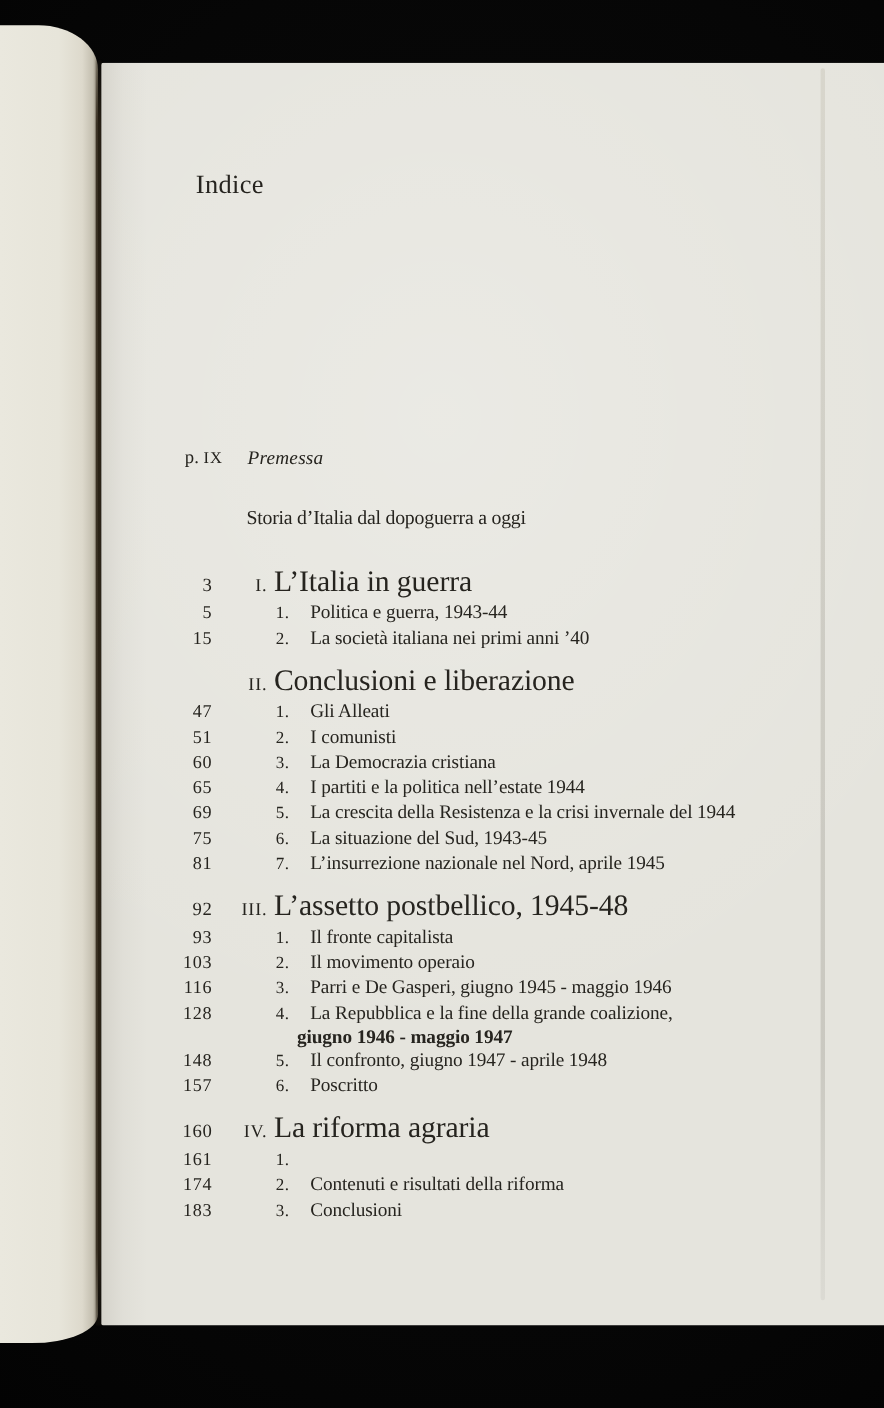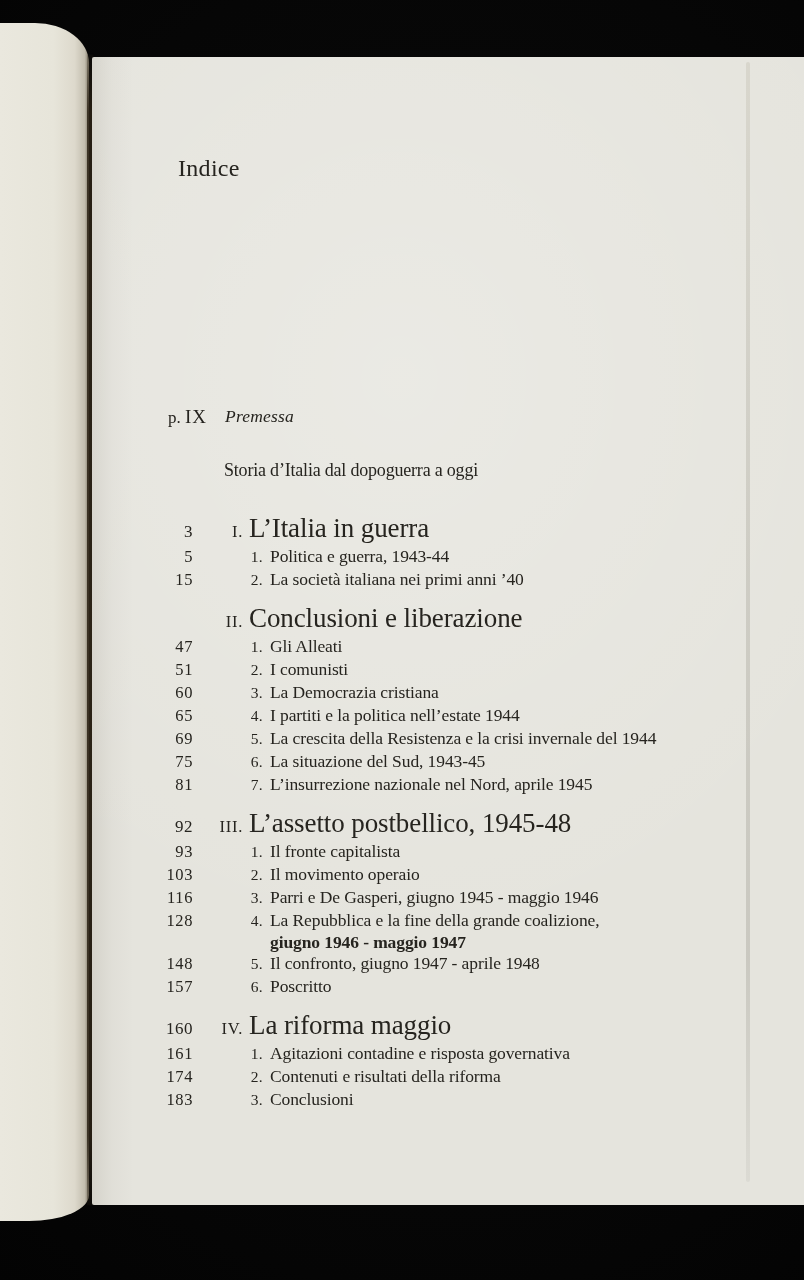--- a/index.html
+++ b/index.html
@@ -35,32 +35,32 @@
   }
   
   .page-edge{
     position:absolute;left:746px;top:62px;width:4px;height:1120px;
     background:linear-gradient(to bottom, rgba(205,202,190,.55) 0%, rgba(150,147,135,.30) 45%, rgba(80,76,64,.18) 80%, rgba(40,38,30,.05) 100%);
     border-radius:2px;
   }
   .indice{position:absolute;left:86px;top:98px;font-size:24px;letter-spacing:.3px;}
   .front{position:absolute;left:0;top:349px;height:24px;width:100%;}
   .front .pl{position:absolute;left:76px;font-size:17px;}
-  .front .pl .sc{font-size:19px;letter-spacing:1px;}
+  .front .pl .sc{font-size:15px;letter-spacing:1px;}
   .front .pt{position:absolute;left:133px;top:0;font-style:italic;font-size:17.5px;letter-spacing:.2px;}
   .book-title{position:absolute;left:132px;top:403px;font-size:18px;letter-spacing:-.2px;white-space:nowrap;}
   .toc{position:absolute;left:0;top:444px;width:660px;}
   .ch-row{display:flex;align-items:baseline;height:30px;line-height:30px;margin-top:12px;margin-bottom:2px;}
   .ch-row .pg{width:101px;text-align:right;font-size:17px;letter-spacing:.5px;}
   .ch-row .rn{width:50px;text-align:right;font-size:16.5px;letter-spacing:.7px;}
   .ch-row .tt{margin-left:6px;font-size:27px;letter-spacing:-.1px;white-space:nowrap;}
   .item-row{display:flex;align-items:baseline;height:23px;line-height:23px;font-size:17.5px;}
   .item-row .pg{width:101px;text-align:right;font-size:16.5px;letter-spacing:.6px;}
   .item-row .n{width:70px;text-align:right;font-size:15.5px;letter-spacing:.3px;}
-  .item-row .tx{margin-left:7px;letter-spacing:-.1px;white-space:nowrap;text-align:right;}
+  .item-row .tx{margin-left:19px;letter-spacing:-.1px;white-space:nowrap;text-align:right;}
   .cont-row{height:20px;line-height:20px;font-size:17.5px;padding-left:178px;letter-spacing:-.1px;white-space:nowrap;font-weight:bold;}
 </style>
 </head>
 <body>
 
 <div id="canvas">
   <div class="left-page"></div>
   <div class="gutter"></div>
 
   <div class="right-page">
@@ -161,26 +161,25 @@
           <span class="tx">Il confronto, giugno 1947 - aprile 1948</span>
         </div>
         <div class="item-row">
           <span class="pg">157</span>
           <span class="n">6.</span>
           <span class="tx">Poscritto</span>
         </div>
         <div class="ch-row">
           <span class="pg">160</span>
           <span class="rn">IV.</span>
-          <span class="tt">La riforma maggio</span>
+          <span class="tt">La riforma agraria</span>
         </div>
         <div class="item-row">
           <span class="pg">161</span>
           <span class="n">1.</span>
-          <span class="tx">Agitazioni contadine e risposta governativa</span>
         </div>
         <div class="item-row">
           <span class="pg">174</span>
           <span class="n">2.</span>
           <span class="tx">Contenuti e risultati della riforma</span>
         </div>
         <div class="item-row">
           <span class="pg">183</span>
           <span class="n">3.</span>
           <span class="tx">Conclusioni</span>

